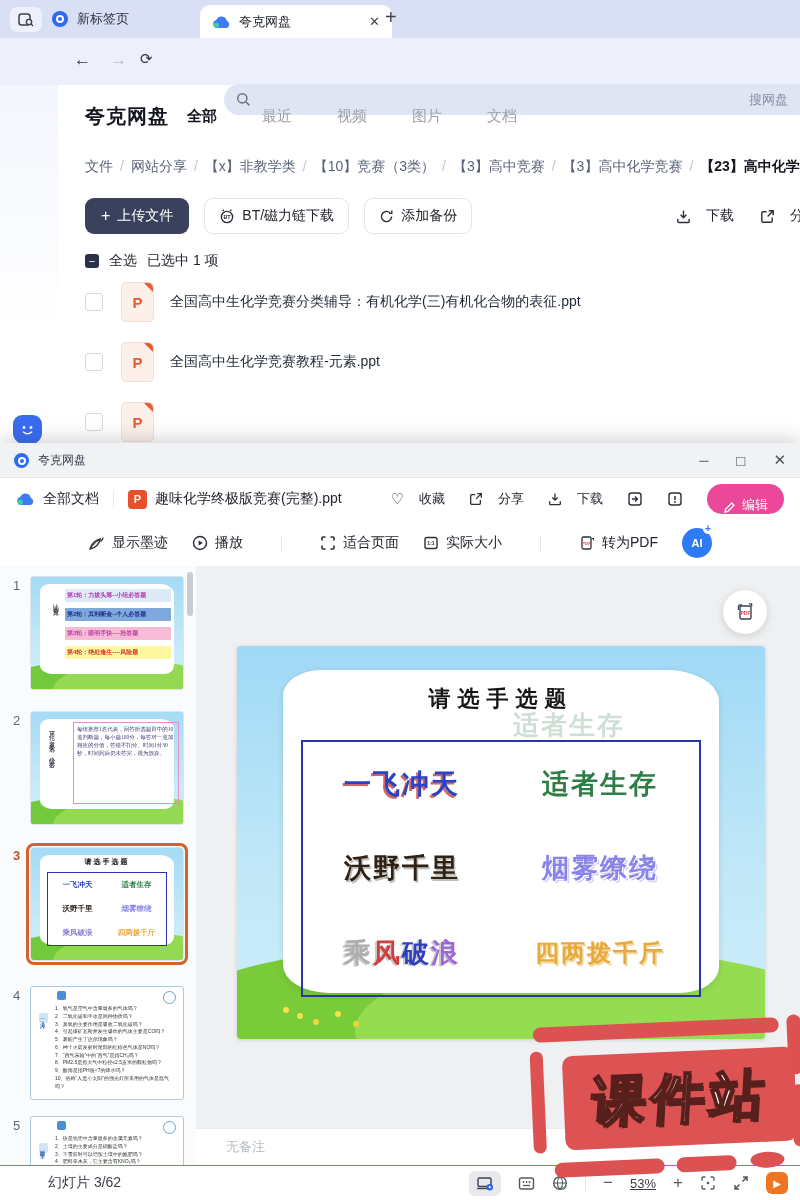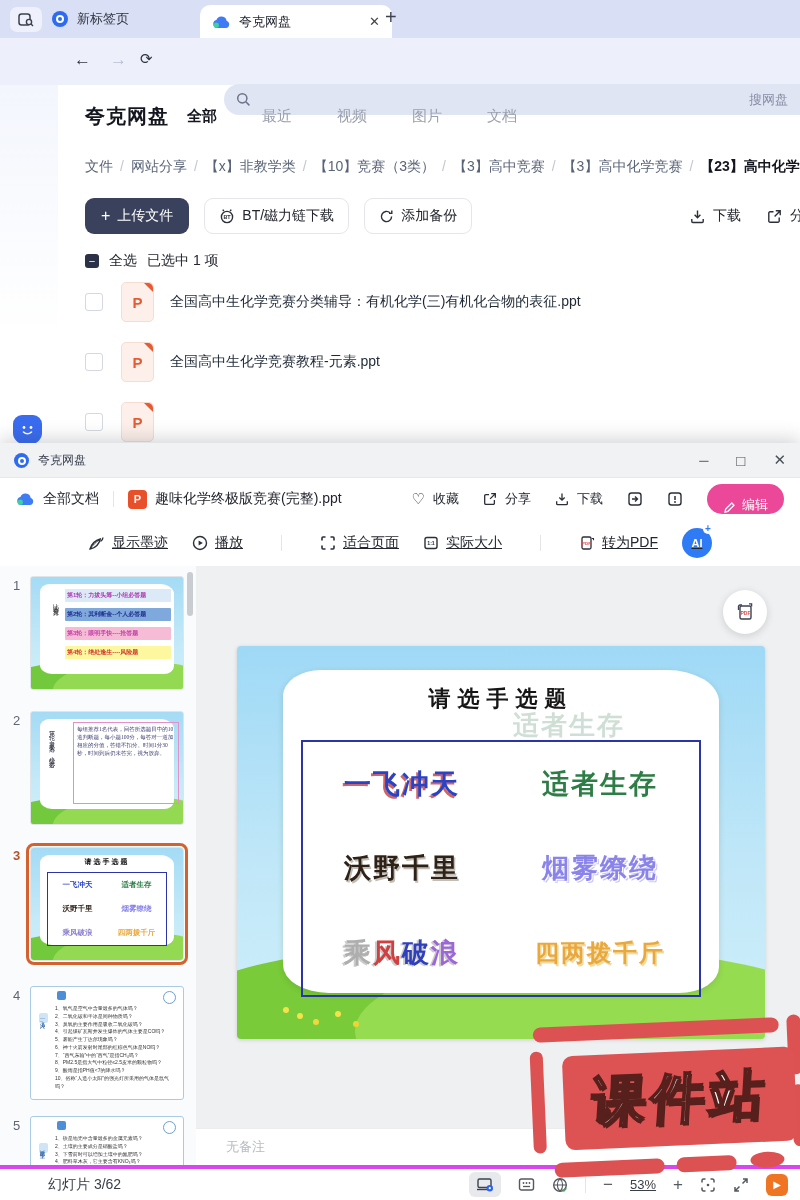--- a/index.html
+++ b/index.html
@@ -27,21 +27,21 @@
   .page-title{position:absolute;left:85px;top:103px;font-size:20px;font-weight:bold;color:#14171f;letter-spacing:1px;}
   .page-tabs{position:absolute;left:187px;top:107px;display:flex;gap:45px;font-size:15px;color:#9aa0ab;}
   .page-tabs .active{color:#14171f;font-weight:bold;}
   .breadcrumb{position:absolute;left:85px;top:158px;width:715px;display:flex;white-space:nowrap;overflow:hidden;font-size:14px;color:#5a6478;}
   .breadcrumb .sep{color:#c3c7d0;margin:0 7px;}
   .breadcrumb .last{color:#14171f;font-weight:bold;}
   .actrow{position:absolute;left:85px;top:198px;height:36px;display:flex;gap:15px;}
   .btn-dark{display:flex;align-items:center;gap:7px;background:#3a415c;color:#fff;font-size:14px;border-radius:9px;padding:0 16px;height:36px;}
   .btn-light{display:flex;align-items:center;gap:7px;background:#fff;border:1px solid #e4e6ea;color:#23262e;font-size:14px;border-radius:9px;padding:0 14px;height:36px;box-sizing:border-box;}
   .right-acts{position:absolute;right:-18px;top:198px;height:36px;display:flex;align-items:center;gap:26px;}
-  .iconlink{display:flex;align-items:center;gap:8px;font-size:14px;color:#23262e;}
+  .iconlink{display:flex;align-items:center;gap:15px;font-size:14px;color:#23262e;}
   .selrow{position:absolute;left:85px;top:252px;display:flex;align-items:center;gap:10px;font-size:14px;color:#23262e;}
   .cb-on{width:14px;height:14px;background:#2b3146;border-radius:3px;display:flex;align-items:center;justify-content:center;color:#fff;font-size:11px;line-height:1;}
   .filelist{position:absolute;left:85px;top:272px;width:715px;}
   .frow{height:60px;display:flex;align-items:center;gap:0;}
   .cb-off{width:16px;height:16px;border:1.5px solid #d5d8de;border-radius:3px;background:#fff;}
   .ppt-ic{width:31px;height:38px;background:#fdf0ea;border:1px solid #f6ddd1;border-radius:5px;margin-left:18px;position:relative;display:flex;align-items:center;justify-content:center;}
   .ppt-ic::after{content:"";position:absolute;right:0;top:0;border-style:solid;border-width:0 9px 9px 0;border-color:transparent #e65b33 transparent transparent;border-radius:0 5px 0 0;}
   .ppt-p{font-weight:bold;font-size:15px;color:#e65b33;}
   .fname{margin-left:16px;font-size:14px;color:#1f2937;}
   .helper{position:absolute;left:13px;top:415px;width:29px;height:29px;background:#3a6cf0;border-radius:9px 9px 11px 11px;display:flex;align-items:center;justify-content:center;z-index:3;}
@@ -50,21 +50,21 @@
   .window{position:absolute;left:0;top:443px;width:800px;height:757px;background:#fff;box-shadow:0 -3px 18px rgba(40,45,60,.22);z-index:5;}
   .titlebar{position:absolute;top:0;left:0;right:0;height:35px;background:#f1f2f4;display:flex;align-items:center;padding:0 14px;gap:9px;border-bottom:1px solid #e7e8ea;box-sizing:border-box;}
   .titlebar .t{font-size:12px;color:#3c4250;}
   .winctl{margin-left:auto;display:flex;gap:28px;color:#4b4f58;font-size:13px;align-items:center;}
   .doctb{position:absolute;top:35px;left:0;right:0;height:42px;display:flex;align-items:center;padding:0 16px;box-sizing:border-box;}
   .doctb .lbl{font-size:14px;color:#23262e;}
   .vdiv{width:1px;height:16px;background:#e3e5e9;margin:0 14px;}
   .ppt-chip{width:19px;height:19px;background:#e8502a;border-radius:4px;color:#fff;font-weight:bold;font-size:11px;display:flex;align-items:center;justify-content:center;margin-right:8px;}
   .doc-right{margin-left:auto;display:flex;align-items:center;gap:24px;}
   .edit-btn{display:flex;align-items:flex-end;gap:6px;background:#ec4899;color:#fff;font-size:13px;border-radius:16px;height:30px;padding:0 16px;}
-  .viewtb{position:absolute;top:77px;left:0;right:0;height:46px;border-bottom:2px solid #ec4899;display:flex;align-items:center;justify-content:center;gap:24px;text-decoration:underline;}
+  .viewtb{position:absolute;top:77px;left:0;right:0;height:46px;border-bottom:2px solid #ec4899;display:flex;align-items:center;justify-content:center;gap:24px;}
   .vt-item{display:flex;align-items:center;gap:7px;font-size:14px;color:#23262e;}
   .ai-btn{width:30px;height:30px;border-radius:50%;background:#2f7bf6;color:#fff;font-size:11px;font-weight:bold;display:flex;align-items:center;justify-content:center;position:relative;}
   .ai-btn::after{content:"+";position:absolute;right:-1px;top:-4px;font-size:10px;color:#2f7bf6;background:#fff;border-radius:50%;width:10px;height:10px;line-height:9px;text-align:center;}
 
   
   .thumbs{position:absolute;top:123px;left:0;width:196px;height:599px;background:#fafbfc;overflow:hidden;}
   .tscroll{position:absolute;right:3px;top:6px;width:6px;height:44px;background:#c9ccd1;border-radius:3px;}
   .tnum{position:absolute;left:13px;font-size:13px;color:#5f6672;}
   .tnum.sel{color:#b4542c;font-weight:bold;}
   .mini{position:absolute;left:30px;width:152px;height:112px;background:linear-gradient(#a4dbf5,#c4e9f8 60%,#d2f0fa);border:1px solid #e0e3e8;border-radius:3px;overflow:hidden;}
@@ -98,21 +98,21 @@
   .s-cell{display:flex;align-items:center;justify-content:center;font-family:"Liberation Serif",serif;font-weight:bold;font-size:27px;letter-spacing:2px;}
   .ghost{position:absolute;right:64px;top:62px;width:50%;text-align:center;font-family:"Liberation Serif",serif;font-weight:bold;font-size:26px;letter-spacing:2px;color:#a9c6b4;opacity:.55;}
   .sh-red{text-shadow:-2px 2px 0 rgba(197,62,62,.8);}
   .sh-dark{text-shadow:1.5px 1.5px 0 rgba(120,110,90,.45);}
   .sh-gold{text-shadow:1.5px 1.5px 0 rgba(240,214,150,.9);}
   .sh-gray{text-shadow:-2px 1px 0 rgba(190,190,190,.8);}
 
   .notes{position:absolute;left:196px;right:0;top:685px;height:37px;background:#fff;border-top:1px solid #ececec;display:flex;align-items:center;padding-left:30px;box-sizing:border-box;font-size:13px;color:#b6bac2;}
 
   
-  .statusbar{position:absolute;left:0;right:0;bottom:0;height:35px;background:#fff;border-top:4px solid #d946ef;display:flex;align-items:center;box-sizing:border-box;padding:0 12px;}
+  .statusbar{position:absolute;left:0;right:0;bottom:0;height:35px;background:#fff;border-top:1px solid #d946ef;display:flex;align-items:center;box-sizing:border-box;padding:0 12px;}
   .sb-left{font-size:14px;color:#3a3f47;margin-left:36px;}
   .sb-right{margin-left:auto;display:flex;align-items:center;gap:17px;}
   .sb-ic{display:flex;align-items:center;justify-content:center;}
   .sb-active{background:#e7e9ec;border-radius:6px;width:32px;height:25px;}
   .sb-div{width:1px;height:16px;background:#e3e5e9;}
   .zoomtxt{font-size:13px;color:#3a3f47;text-decoration:underline;}
   .pm{font-size:17px;color:#565b63;}
   .playbtn{width:22px;height:22px;background:#ef7522;border-radius:6px;display:flex;align-items:center;justify-content:center;color:#fff;font-size:10px;}
 
   

